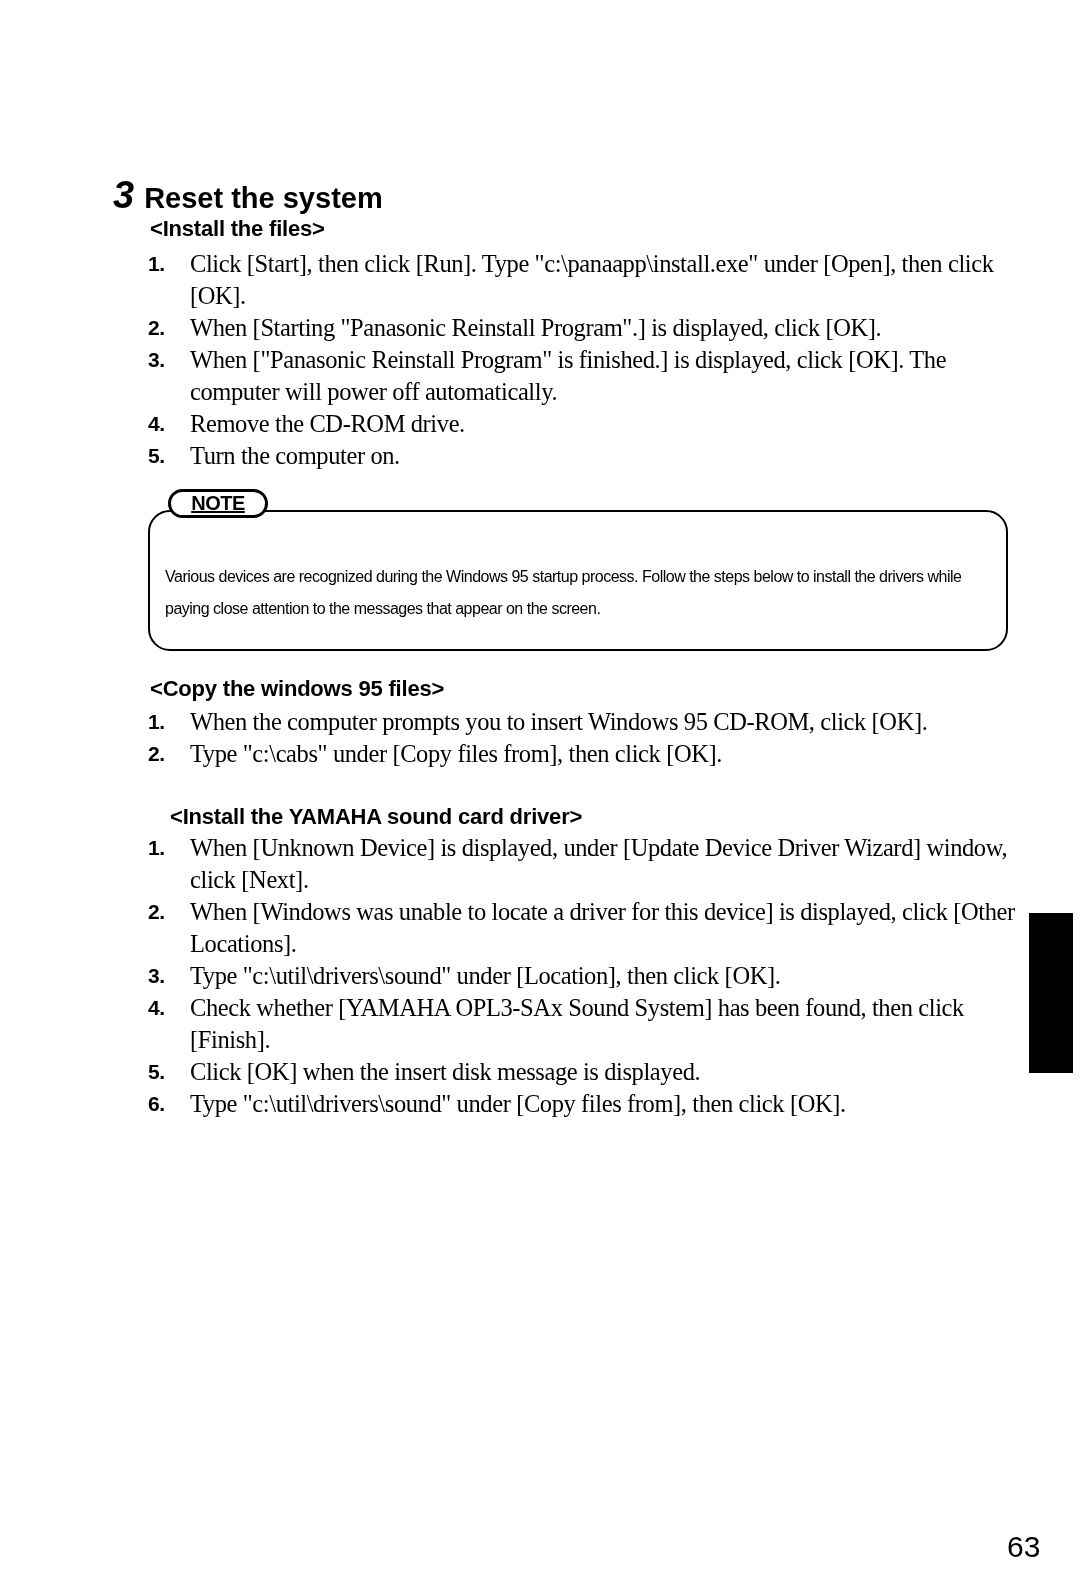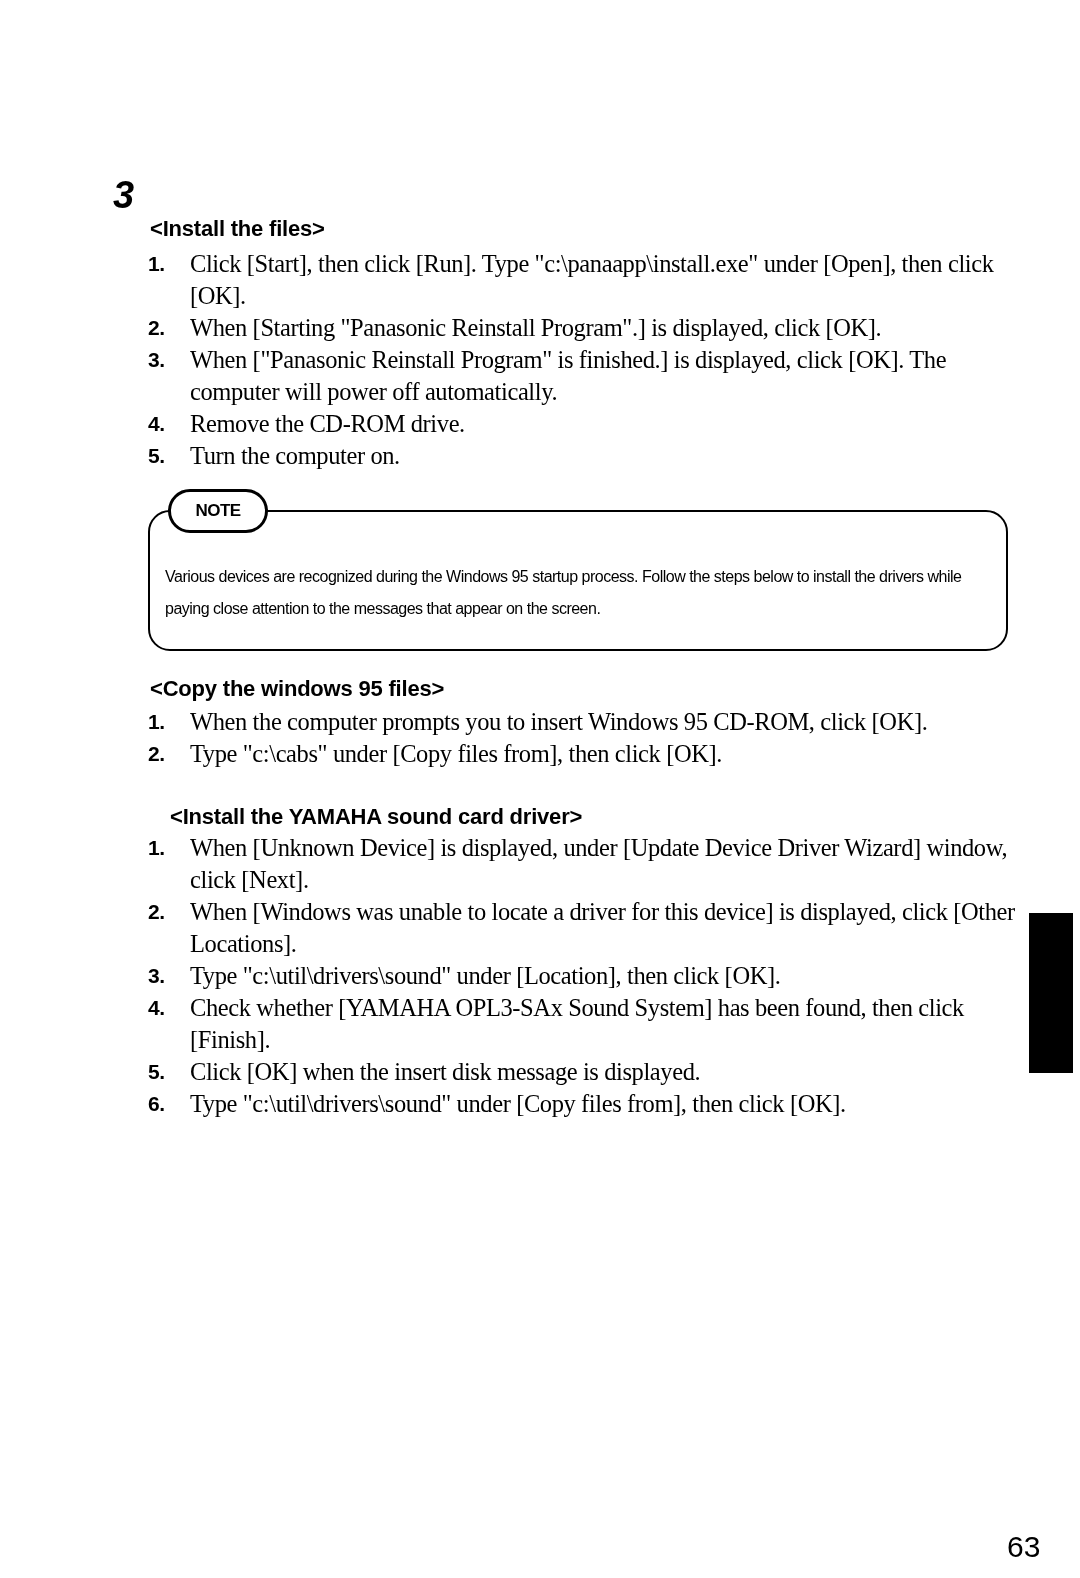--- a/index.html
+++ b/index.html
@@ -9,31 +9,32 @@
   .step-num { font-family:"Liberation Sans", sans-serif; font-weight:bold; font-style:italic; font-size:38px; margin-right:10px; }
   .title-text { font-family:"Liberation Sans", sans-serif; font-weight:bold; font-size:29px; }
 
   .subhead { position:absolute; left:150px; font-family:"Liberation Sans", sans-serif; font-weight:bold; font-size:22px; letter-spacing:-0.2px; }
 
   ol.steps { position:absolute; left:148px; width:870px; margin:0; padding:0; list-style:none; }
   ol.steps li { position:relative; padding-left:42px; font-family:"Liberation Serif", serif; font-size:24.5px; line-height:32px; letter-spacing:-0.4px; }
   ol.steps li .num { position:absolute; left:0; top:0; font-family:"Liberation Sans", sans-serif; font-weight:bold; font-size:21px; }
 
   .note-box { position:absolute; left:148px; top:510px; width:860px; height:141px; border:2px solid #000; border-radius:22px; box-sizing:border-box; }
-  .note-badge { position:absolute; left:168px; top:489px; width:100px; height:44px; border:3px solid #000; border-radius:22px; background:#fff; box-sizing:border-box; display:flex; align-items:center; justify-content:center; font-family:"Liberation Sans", sans-serif; font-weight:bold; font-size:17px; letter-spacing:-0.5px; }
+  .note-badge { position:absolute; left:168px; top:489px; width:100px; height:29px; border:3px solid #000; border-radius:22px; background:#fff; box-sizing:border-box; display:flex; align-items:center; justify-content:center; font-family:"Liberation Sans", sans-serif; font-weight:bold; font-size:20px; letter-spacing:-0.5px;text-decoration:underline; }
   .note-text { position:absolute; left:165px; top:561px; width:835px; font-family:Liberation Sans, sans-serif; font-size:16px; line-height:32px; letter-spacing:-0.5px; }
 
   .side-tab { position:absolute; left:1029px; top:913px; width:44px; height:160px; background:#000; }
   .page-number { position:absolute; left:1007px; top:1530px; font-family:"Liberation Sans", sans-serif; font-size:30px; }
 </style>
 </head>
 <body>
 
 <div class="section-title">
   <span class="step-num">3</span>
+  <span class="title-text">Reset the system</span>
 </div>
 
 <div class="subhead" style="top:216px;">&lt;Install the files&gt;</div>
 <ol class="steps" style="top:248px;">
   <li><span class="num">1.</span><span>Click [Start], then click [Run]. Type "c:\panaapp\install.exe" under [Open], then click [OK].</span></li>
   <li><span class="num">2.</span><span>When [Starting "Panasonic Reinstall Program".] is displayed, click [OK].</span></li>
   <li><span class="num">3.</span><span>When ["Panasonic Reinstall Program" is finished.] is displayed, click [OK]. The computer will power off automatically.</span></li>
   <li><span class="num">4.</span><span>Remove the CD-ROM drive.</span></li>
   <li><span class="num">5.</span><span>Turn the computer on.</span></li>
 </ol>

